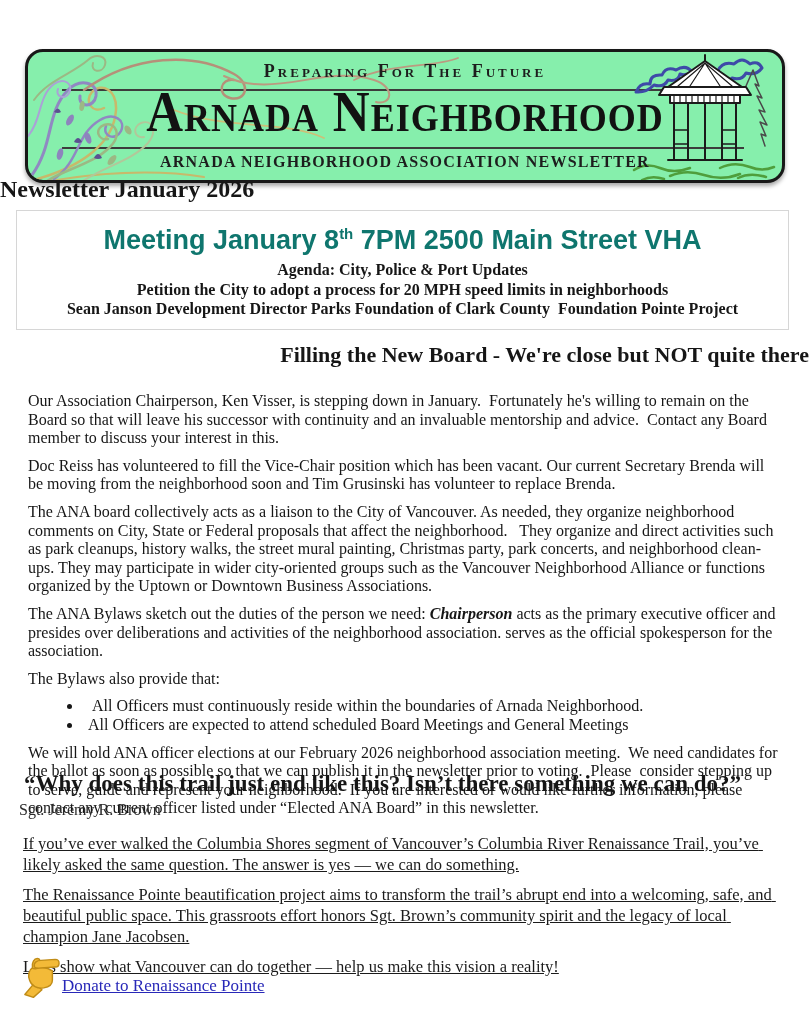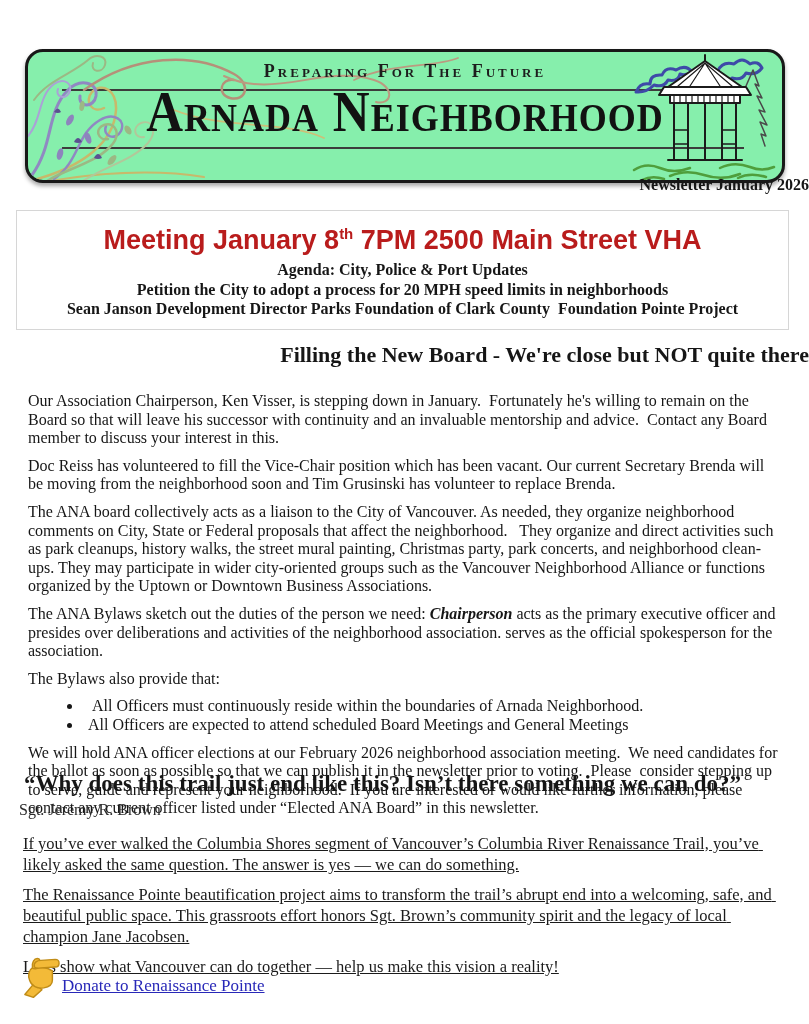--- a/index.html
+++ b/index.html
@@ -18,21 +18,21 @@
   .gazebo{position:absolute;right:2px;top:0;}
   .banner-tagline{position:absolute;top:9px;left:0;right:0;text-align:center;
           font-variant:small-caps;font-weight:600;font-size:18px;letter-spacing:3px;color:#1d1d1d;}
   .banner-title{position:absolute;top:28px;left:0;right:0;text-align:center;
           font-variant:small-caps;font-weight:600;font-size:51px;line-height:64px;
           letter-spacing:1px;color:#121212;transform:scaleY(1.12);transform-origin:50% 55%;}
   .banner-subtitle{position:absolute;top:101px;left:0;right:0;text-align:center;
           font-weight:bold;font-size:16px;letter-spacing:1.2px;color:#1d1d1d;}
 
   
-  .page-title{top:176px;left:0;right:0;text-align:right;font-weight:bold;font-size:16px;}
+  .page-title{top:176px;left:0;right:0;text-align:left;font-weight:bold;font-size:24px;}
   .meeting-box{top:210px;left:16px;width:773px;box-sizing:border-box;background:#fff;
           border:1px solid #d6d6d6;text-align:center;padding:5px 6px 10px;}
   .meeting-headline{font-family:"Liberation Sans",sans-serif;font-weight:bold;
           font-size:27px;line-height:32px;color:#ec4a3e;margin:2px 0 4px;}
   .meeting-headline sup{font-size:15px;}
   .agenda-line{font-weight:bold;font-size:16px;line-height:19.5px;white-space:pre-wrap;}
 
   
   .board-heading{top:342px;left:0;right:0;text-align:right;font-weight:bold;font-size:22px;}
   .board-body{top:383px;left:19px;width:772px;font-size:16px;line-height:18.6px;}
@@ -111,26 +111,27 @@
         <path d="M40,124 q16,-7 34,-1 q18,6 36,-1"></path>
         <path d="M90,116 q14,-7 30,-1 q12,5 24,0"></path>
         <path d="M12,128 q10,-5 22,-1"></path>
         <path d="M108,126 q12,-6 28,-1"></path>
       </g>
     </g>
   </svg>
 
   <div class="banner-tagline">Preparing For The Future</div>
   <div class="banner-title">Arnada Neighborhood</div>
+  <div class="banner-subtitle">ARNADA NEIGHBORHOOD ASSOCIATION NEWSLETTER</div>
 </div>
 
 <div class="abs page-title">Newsletter January 2026</div>
 
 <div class="abs meeting-box">
-  <div class="meeting-headline" style="color: #b91c1c;">
+  <div class="meeting-headline" style="color: #0f766e;">
     <span>Meeting January 8</span><sup>th</sup><span> 7PM 2500 Main Street VHA</span>
   </div>
   <div class="agenda-line">Agenda: City, Police &amp; Port Updates</div>
   <div class="agenda-line">Petition the City to adopt a process for 20 MPH speed limits in neighborhoods</div>
   <div class="agenda-line">Sean Janson Development Director Parks Foundation of Clark County  Foundation Pointe Project</div>
 </div>
 
 <div class="abs board-heading">Filling the New Board -  We're close but NOT quite there</div>
 
 <div class="abs board-body">

